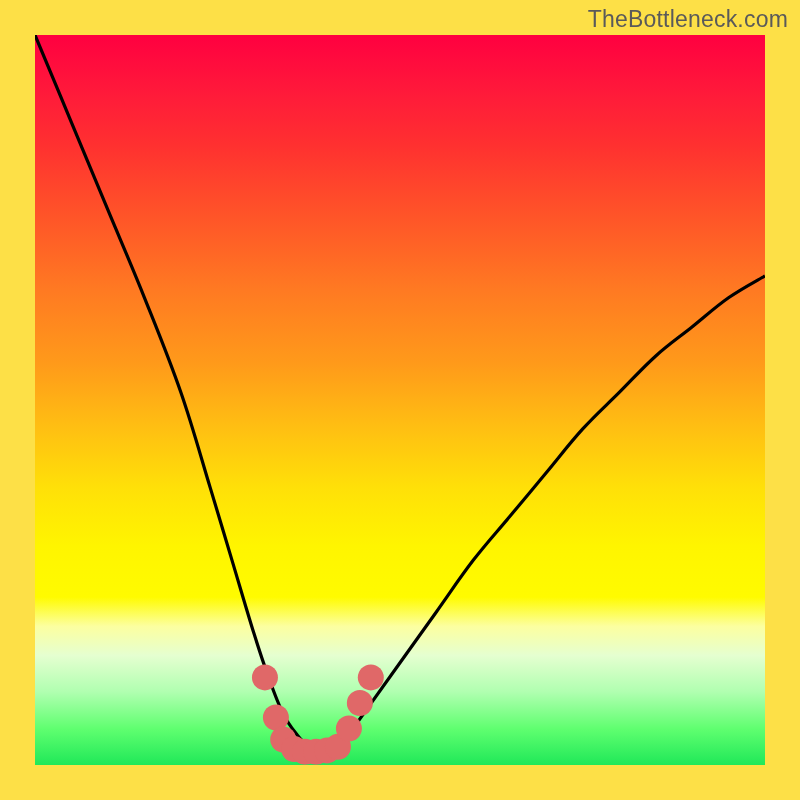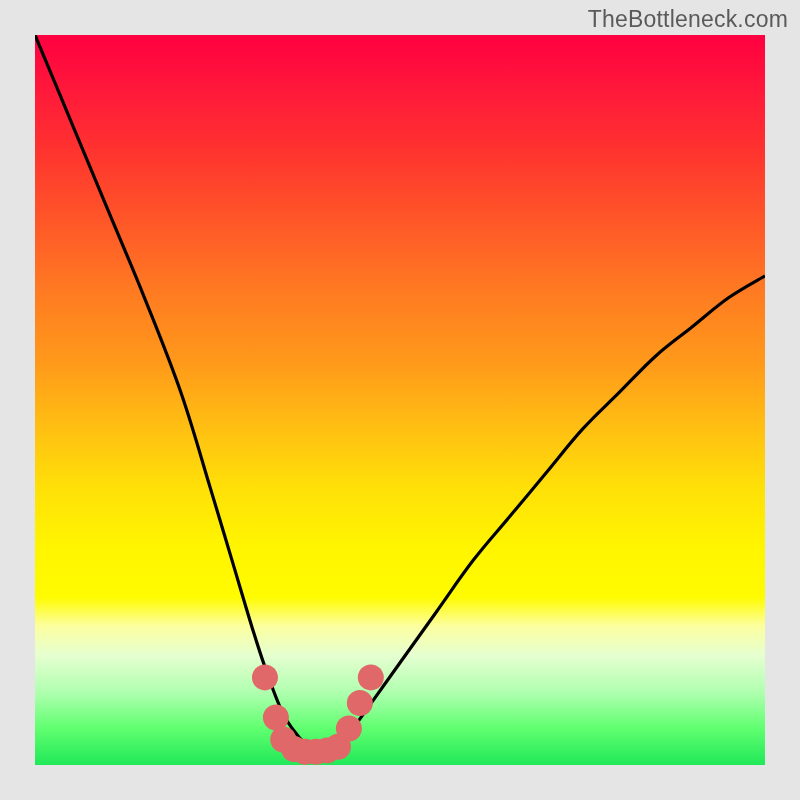--- a/index.html
+++ b/index.html
@@ -8,21 +8,21 @@
     width: 800px;
     height: 800px;
     background: #000;
     position: relative;
     overflow: hidden;
     font-family: Arial, sans-serif;
   }
   .outer {
     width: 800px;
     height: 800px;
-    background: #e5e5e5;
+    background: #fde047;
     position: relative;
   }
   .plot-area {
     position: absolute;
     left: 35px;
     top: 35px;
     width: 730px;
     height: 730px;
     background: linear-gradient(to bottom,
       #ff0040 0%,

